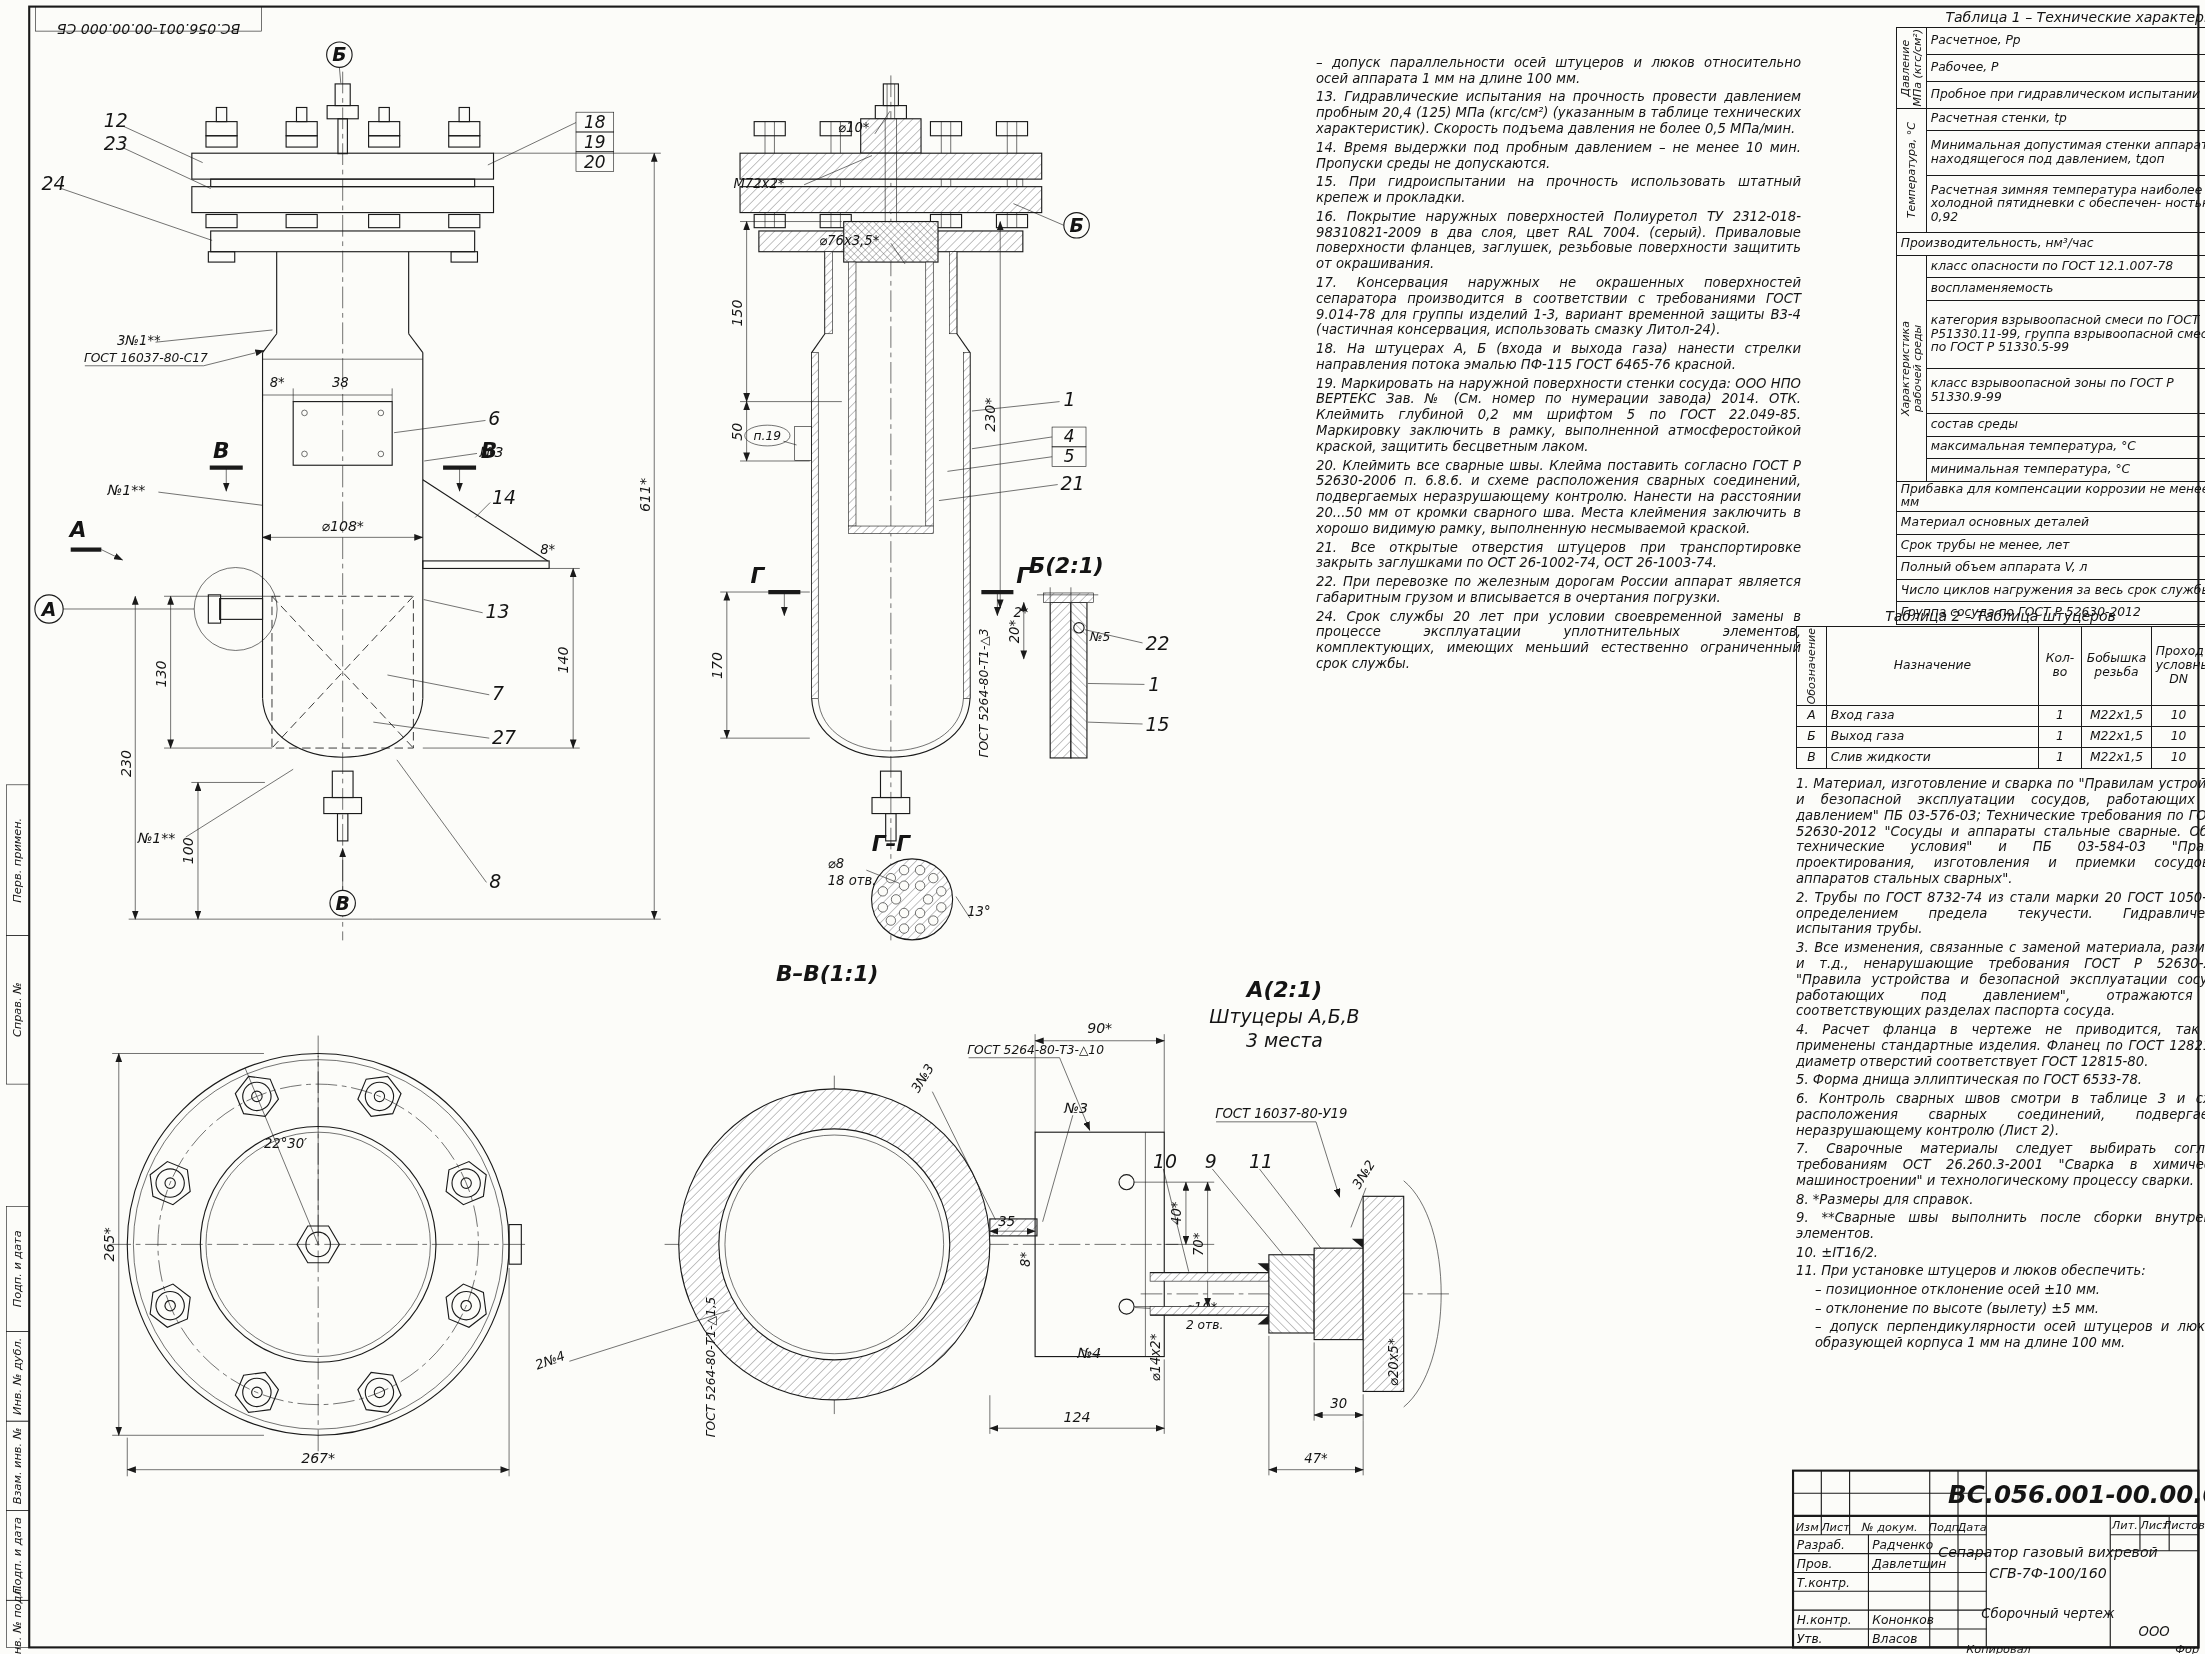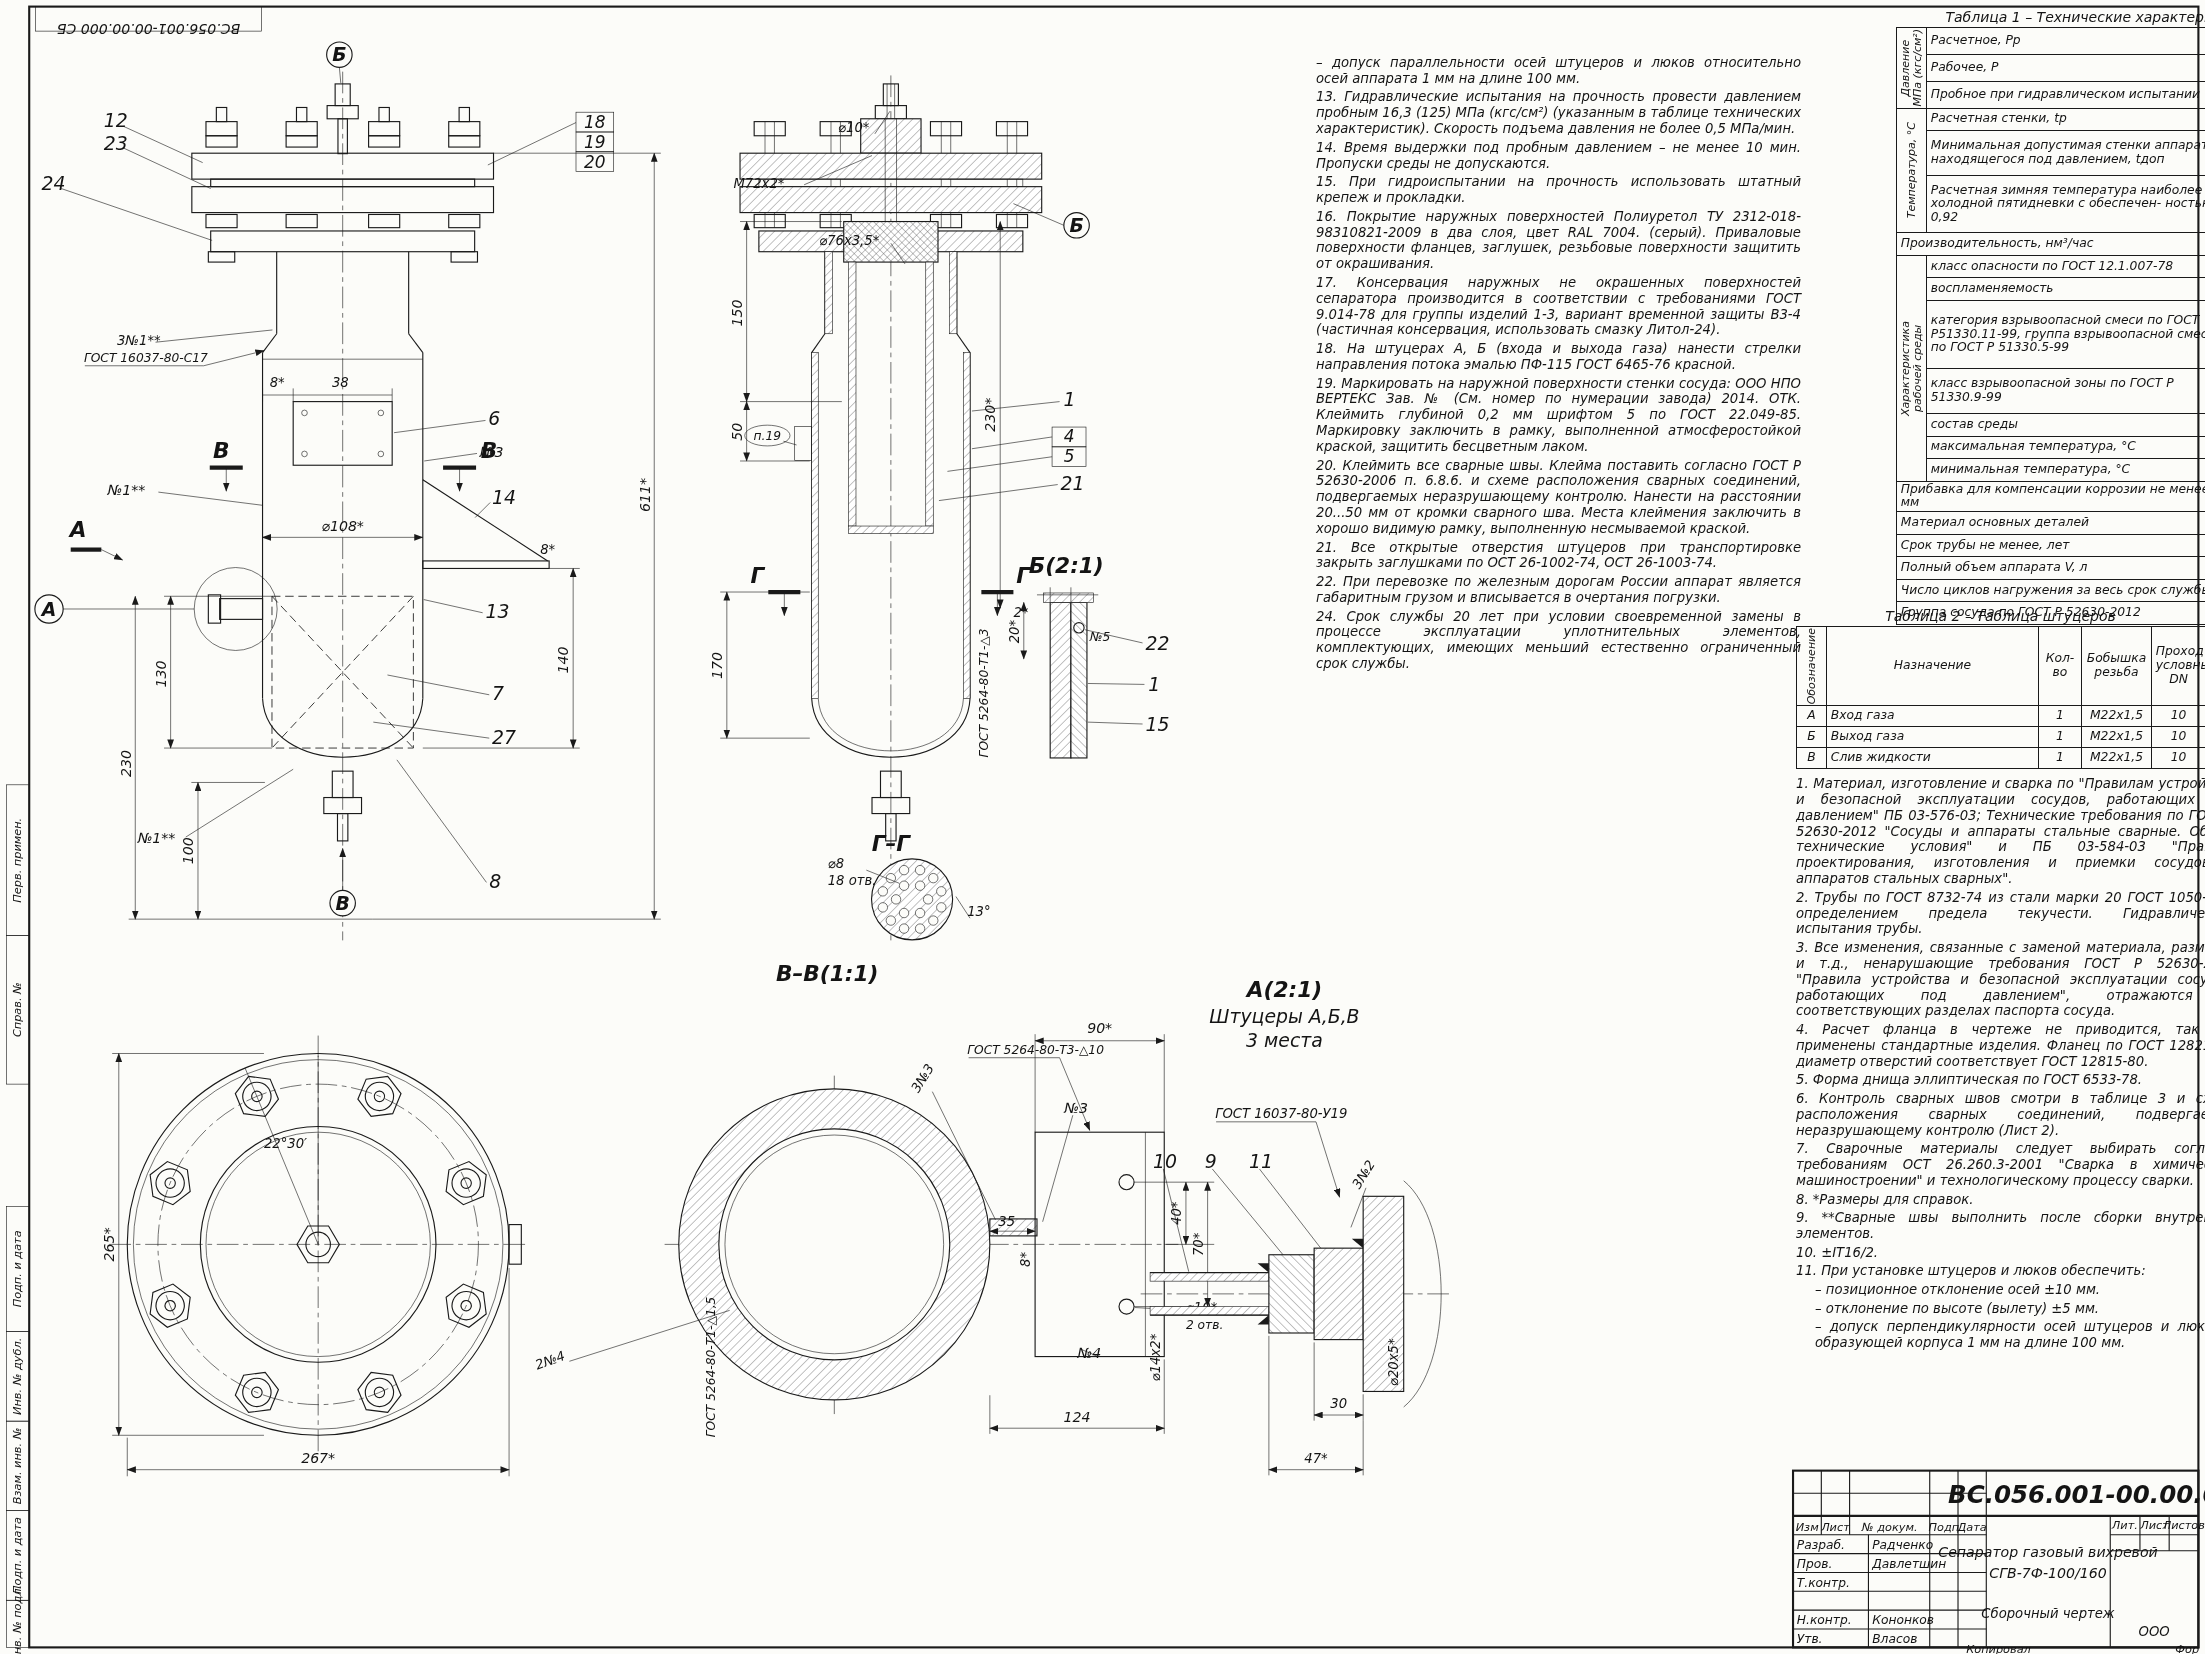--- a/index.html
+++ b/index.html
@@ -552,21 +552,21 @@
     <text class="t24 am" x="4571" y="3244">Лист</text>
     <text class="t24 am" x="4633" y="3244">Листов</text>
     <text class="t28 am" x="4570" y="3470">ООО</text>
     <text class="t24 am" x="4240" y="3507">Копировал</text>
     <text class="t24" x="4615" y="3507">Фор</text>
   </g>
 </svg>
 
 <div class="ov notes" style="left:1316px;top:55px;width:485px;">
   <p>– допуск параллельности осей штуцеров и люков относительно осей аппарата 1 мм на длине 100 мм.</p>
-  <p>13. Гидравлические испытания на прочность провести давлением пробным 16,3 (125) МПа (кгс/см²) (указанным в таблице технических характеристик). Скорость подъема давления не более 0,5 МПа/мин.</p>
+  <p>13. Гидравлические испытания на прочность провести давлением пробным 20,4 (125) МПа (кгс/см²) (указанным в таблице технических характеристик). Скорость подъема давления не более 0,5 МПа/мин.</p>
   <p>14. Время выдержки под пробным давлением – не менее 10 мин. Пропуски среды не допускаются.</p>
   <p>15. При гидроиспытании на прочность использовать штатный крепеж и прокладки.</p>
   <p>16. Покрытие наружных поверхностей Полиуретол ТУ 2312-018-98310821-2009 в два слоя, цвет RAL 7004. (серый). Приваловые поверхности фланцев, заглушек, резьбовые поверхности защитить от окрашивания.</p>
   <p>17. Консервация наружных не окрашенных поверхностей сепаратора производится в соответствии с требованиями ГОСТ 9.014-78 для группы изделий 1-3, вариант временной защиты В3-4 (частичная консервация, использовать смазку Литол-24).</p>
   <p>18. На штуцерах А, Б (входа и выхода газа) нанести стрелки направления потока эмалью ПФ-115 ГОСТ 6465-76 красной.</p>
   <p>19. Маркировать на наружной поверхности стенки сосуда: ООО НПО ВЕРТЕКС Зав. № (См. номер по нумерации завода) 2014. ОТК. Клеймить глубиной 0,2 мм шрифтом 5 по ГОСТ 22.049-85. Маркировку заключить в рамку, выполненной атмосферостойкой краской, защитить бесцветным лаком.</p>
   <p>20. Клеймить все сварные швы. Клейма поставить согласно ГОСТ Р 52630-2006 п. 6.8.6. и схеме расположения сварных соединений, подвергаемых неразрушающему контролю. Нанести на расстоянии 20...50 мм от кромки сварного шва. Места клеймения заключить в хорошо видимую рамку, выполненную несмываемой краской.</p>
   <p>21. Все открытые отверстия штуцеров при транспортировке закрыть заглушками по ОСТ 26-1002-74, ОСТ 26-1003-74.</p>
   <p>22. При перевозке по железным дорогам России аппарат является габаритным грузом и вписывается в очертания погрузки.</p>
   <p>24. Срок службы 20 лет при условии своевременной замены в процессе эксплуатации уплотнительных элементов, комплектующих, имеющих меньший естественно ограниченный срок службы.</p>

